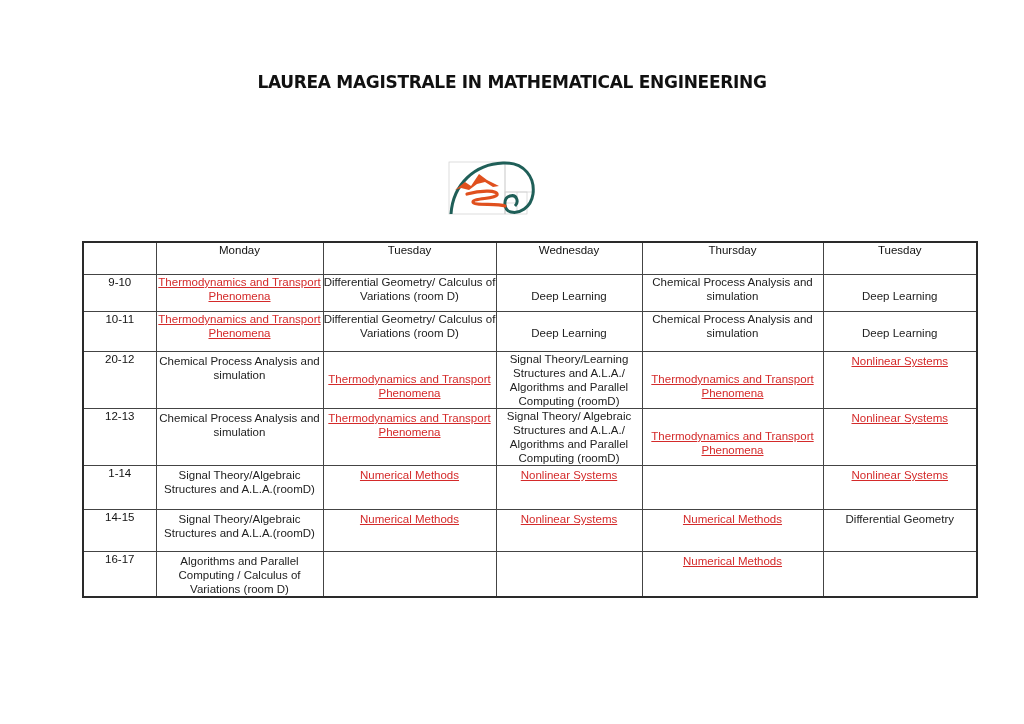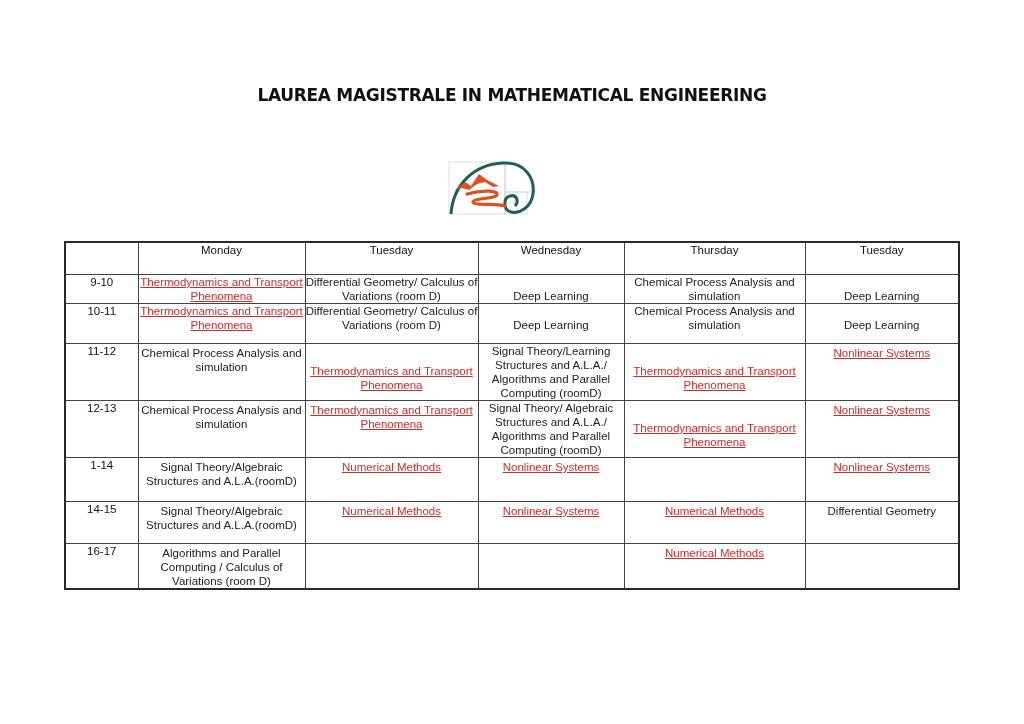--- a/index.html
+++ b/index.html
@@ -1,20 +1,20 @@
 <!DOCTYPE html>
 <html><head>
 <meta charset="utf-8">
 <style>
   html, body { margin:0; padding:0; background:#ffffff; }
   body { width:1024px; height:724px; position:relative; overflow:hidden; font-family:"Liberation Sans", sans-serif; color:#111; }
   .titles { position:absolute; top:70px; left:0; width:1024px; text-align:center; font-family:"DejaVu Sans", sans-serif; font-weight:bold; color:#111; }
-  .titles .line { font-size:17px; line-height:25px; letter-spacing:-0.3px;margin-top:13px; }
+  .titles .line { font-size:17px; line-height:25px; letter-spacing:-0.3px; }
   .logo { position:absolute; left:447px; top:160px; width:90px; height:56px; }
-  table.schedule { position:absolute; left:64px; top:241px; border-collapse:collapse; border:2px solid #2a2a2a; table-layout:fixed; }
+  table.schedule { position:absolute; left:82px; top:241px; border-collapse:collapse; border:2px solid #2a2a2a; table-layout:fixed; }
   table.schedule td, table.schedule th { border:1px solid #444; padding:0; text-align:center; vertical-align:top; font-size:11.5px; line-height:14px; font-weight:normal; }
   th.day { font-size:19px; font-weight:bold; height:31px; vertical-align:middle; }
   td.slot { font-size:15px; font-weight:bold; padding-top:2px; }
   .red { color:#d42a2a;text-decoration:underline; }
   .black { color:#222; }
   .small { font-size:9.5px; line-height:11.5px; }
   .pad-mid { padding-top:14px !important; }
   .pad-mid2 { padding-top:20px !important; }
   .pad-t { padding-top:2px !important; }
 </style>
@@ -53,40 +53,40 @@
       <th class="day"></th>
       <th class="day">Monday</th>
       <th class="day">Tuesday</th>
       <th class="day">Wednesday</th>
       <th class="day">Thursday</th>
       <th class="day">Tuesday</th>
     </tr>
   </thead>
   <tbody>
 
-    <tr style="height:29px">
+    <tr style="height:37px">
       <td class="slot">9-10</td>
       <td class="red">Thermodynamics and Transport Phenomena</td>
       <td class="black">Differential Geometry/ Calculus of Variations (room D)</td>
       <td class="black pad-mid">Deep Learning</td>
       <td class="black">Chemical Process Analysis and simulation</td>
       <td class="black pad-mid">Deep Learning</td>
     </tr>
 
     <tr style="height:40px">
       <td class="slot">10-11</td>
       <td class="red">Thermodynamics and Transport Phenomena</td>
       <td class="black">Differential Geometry/ Calculus of Variations (room D)</td>
       <td class="black pad-mid">Deep Learning</td>
       <td class="black">Chemical Process Analysis and simulation</td>
       <td class="black pad-mid">Deep Learning</td>
     </tr>
 
     <tr style="height:47px">
-      <td class="slot">11-12</td>
+      <td class="slot">20-12</td>
       <td class="black pad-t">Chemical Process Analysis and simulation</td>
       <td class="red pad-mid2">Thermodynamics and Transport Phenomena</td>
       <td class="black small">Signal Theory/Learning Structures and A.L.A./ Algorithms and Parallel Computing (roomD)</td>
       <td class="red pad-mid2">Thermodynamics and Transport Phenomena</td>
       <td class="red pad-t">Nonlinear Systems</td>
     </tr>
 
     <tr style="height:47px">
       <td class="slot">12-13</td>
       <td class="black pad-t">Chemical Process Analysis and simulation</td>

